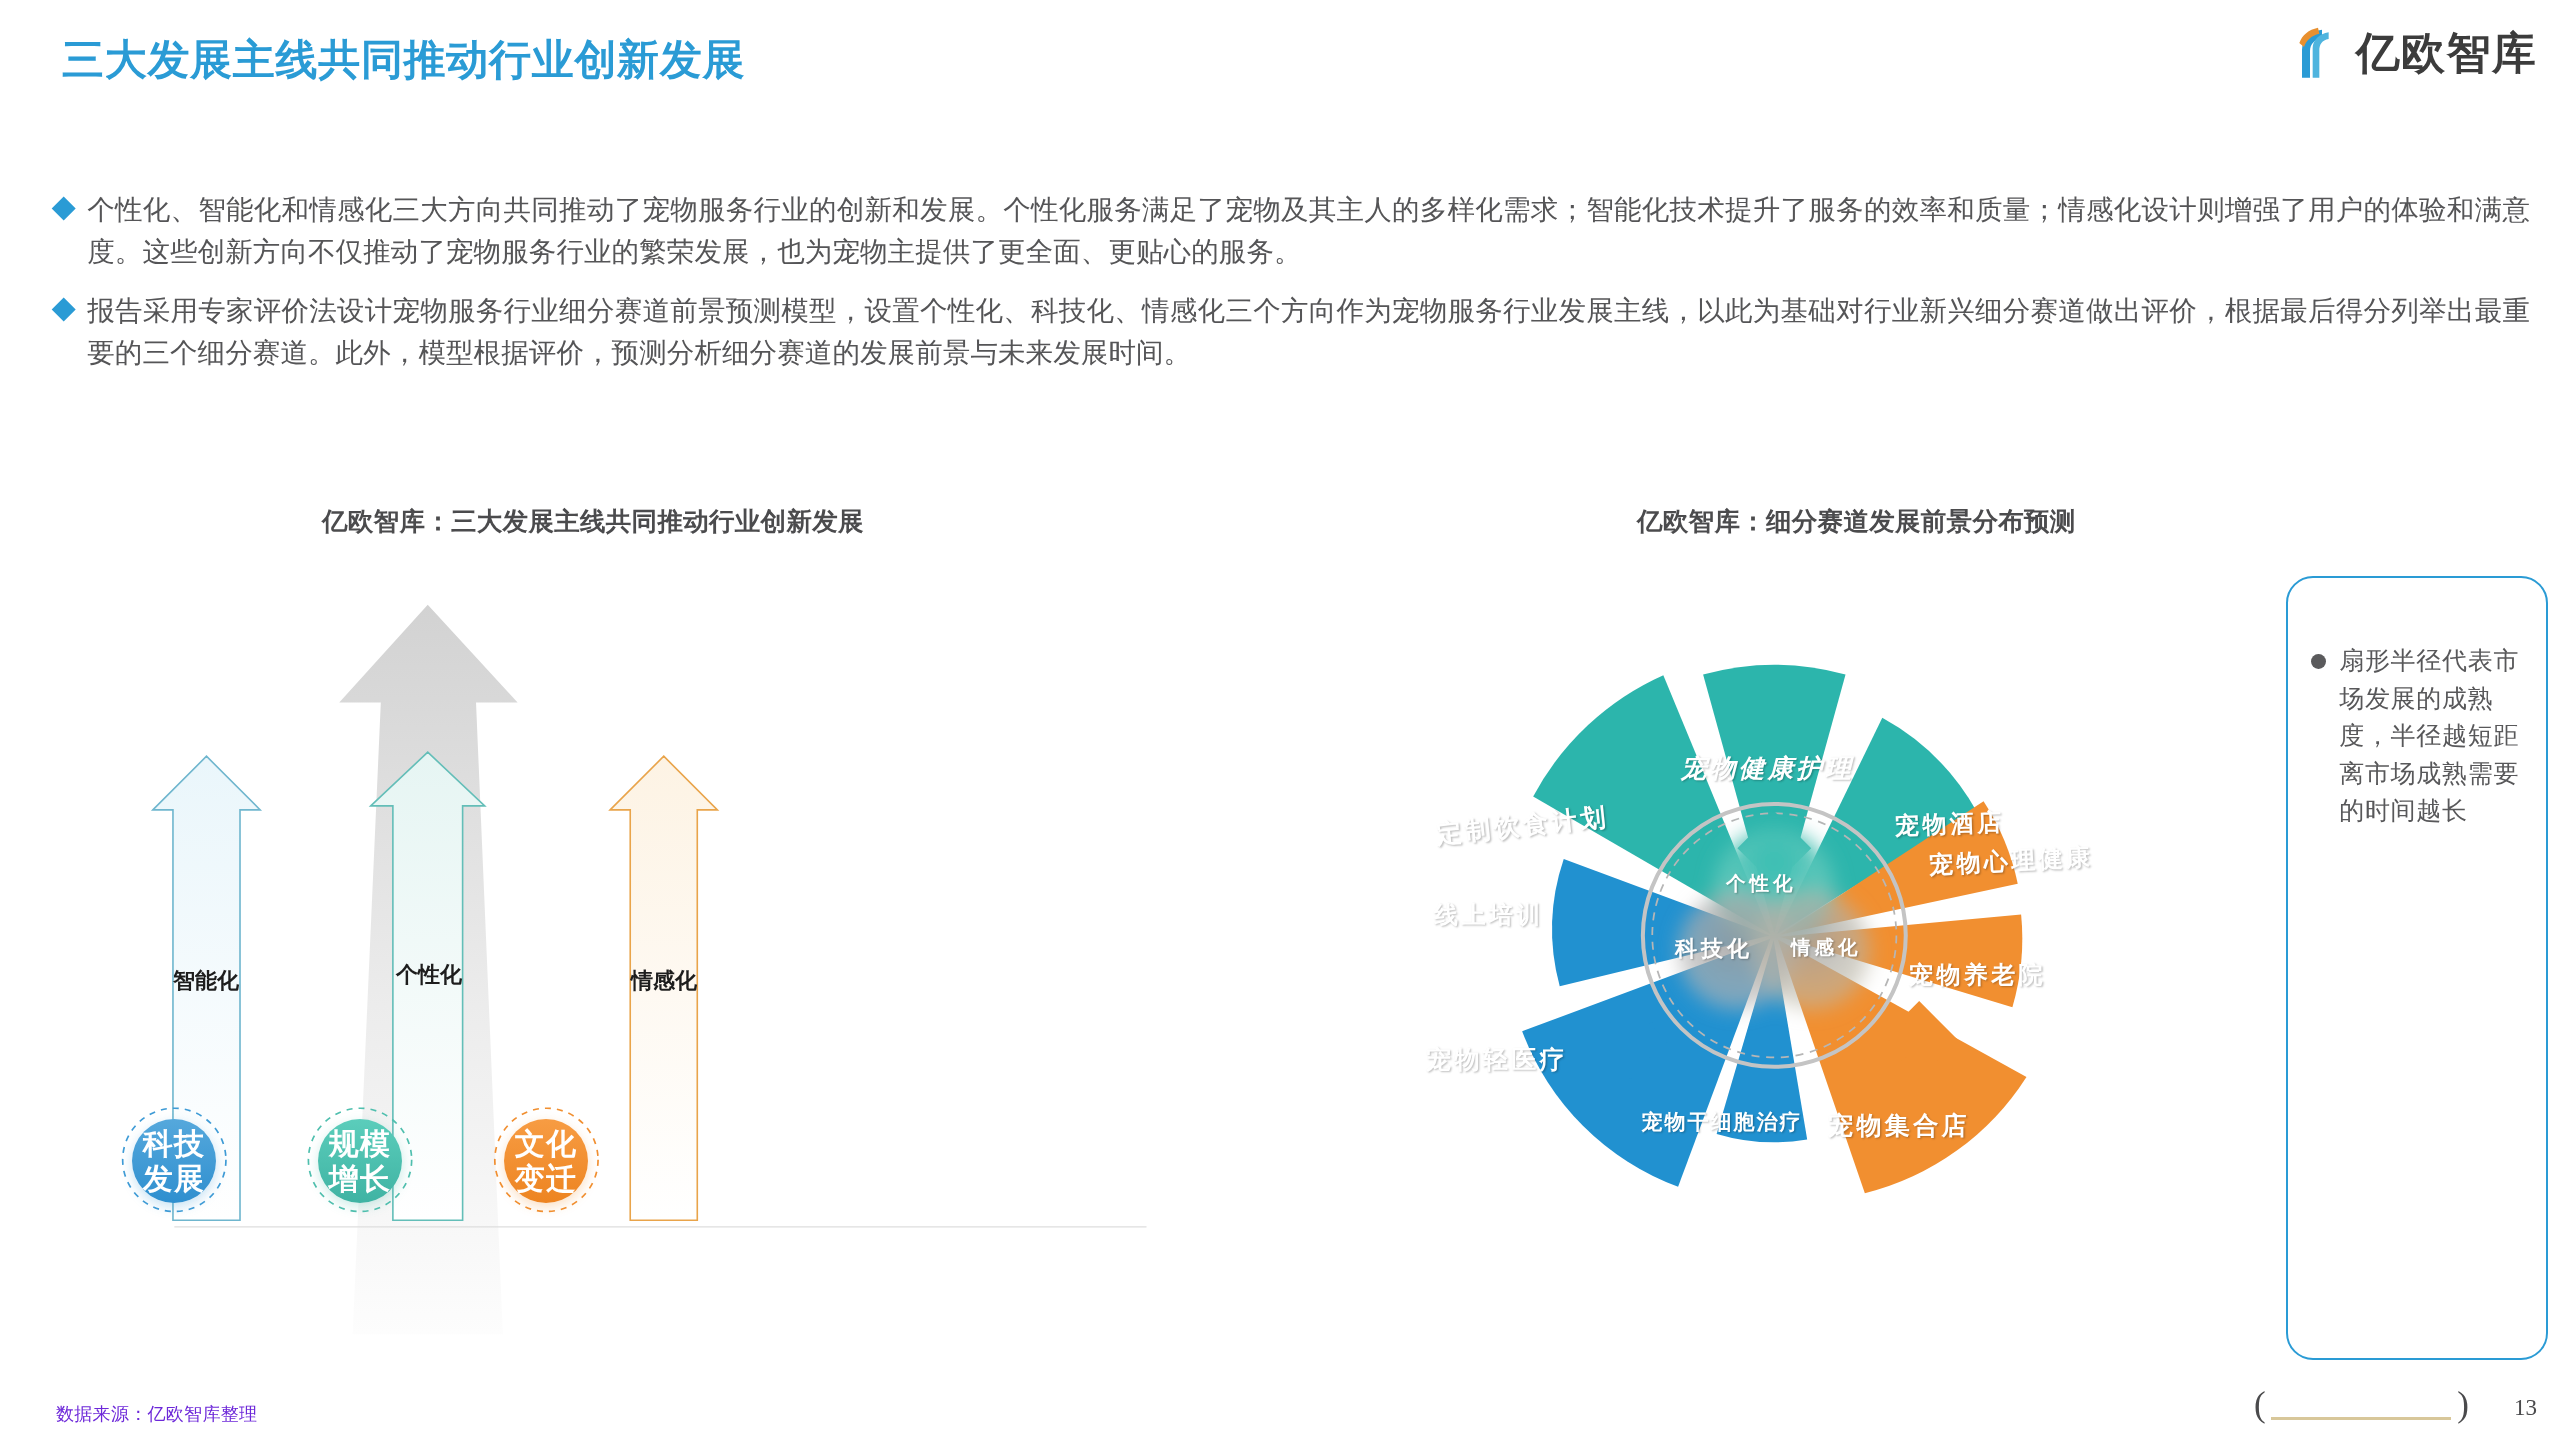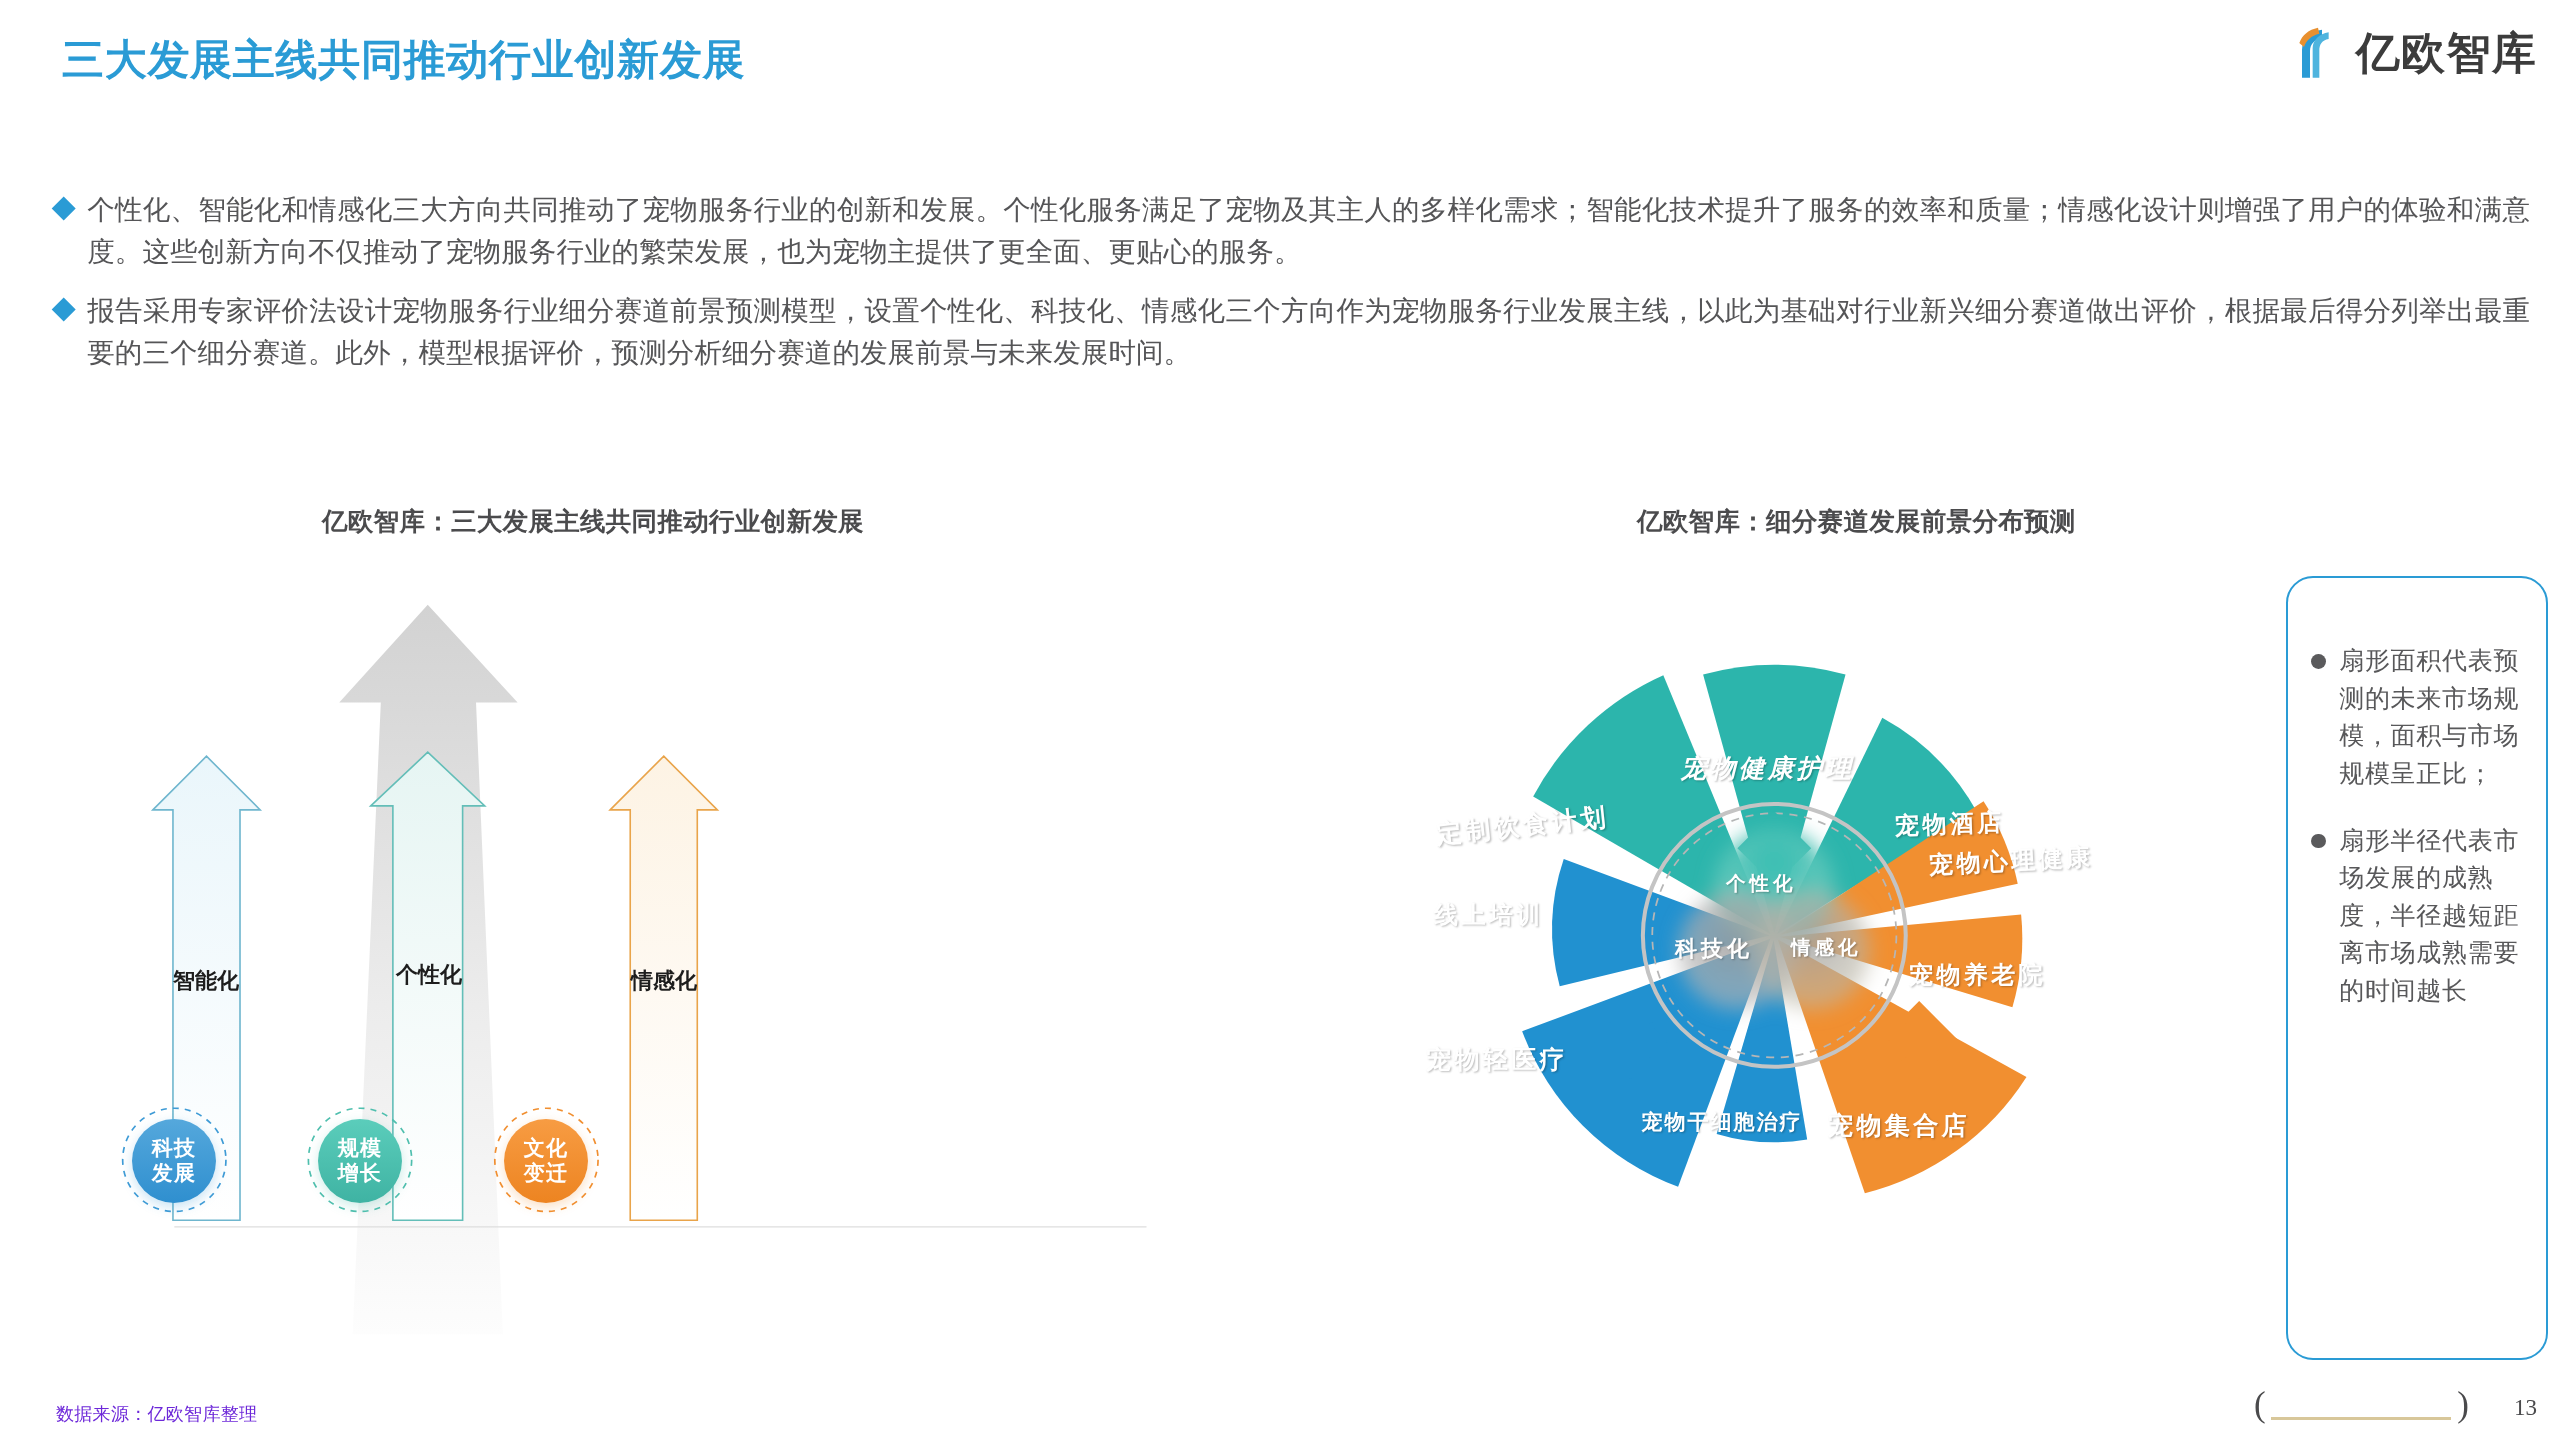--- a/index.html
+++ b/index.html
@@ -47,21 +47,21 @@
   .left-chart { position: absolute; left: 40px; top: 543px; width: 1214px; height: 818px; }
   .big-arrow { position: absolute; left: 0; top: 0; width: 100%; height: 100%; }
   .small-arrow-label {
     position: absolute; font-size: 22px; font-weight: bold; color: #1d1d1d;
     white-space: nowrap; text-align:center;
   }
   .circle-node {
     position: absolute; border-radius: 50%;
     display: flex; align-items: center; justify-content: center;
     text-align: center; color: #fff; font-weight: bold;
-    font-size: 21px; line-height: 1.18; letter-spacing: 1.3px;
+    font-size: 30px; line-height: 1.18; letter-spacing: 1.3px;
   }
 
   
   .right-chart { position: absolute; left: 1382px; top: 543px; width: 845px; height: 825px; }
   .petal-label {
     position: absolute; color: #ffffff; font-weight: bold;
     white-space: nowrap; letter-spacing: 3.4px;
     text-shadow: 1.3px 1.3px 2px rgba(0,0,0,0.25);
     transform-origin: center center;
   }
@@ -270,24 +270,20 @@
     <div class="petal-label" style="left:547px; top:302px; font-size:24px; transform:rotate(-3deg);">宠物心理健康</div>
 
     <div class="petal-label" style="left:344px; top:327px; font-size:19.5px; letter-spacing:4px;">个性化</div>
     <div class="petal-label" style="left:293px; top:391px; font-size:22px; letter-spacing:4px;">科技化</div>
     <div class="petal-label" style="left:409px; top:391px; font-size:19.5px; letter-spacing:4px;">情感化</div>
   </div>
 
   <div class="legend-box">
     <div class="legend-item">
       <div class="legend-dot"></div>
-      <div class="legend-text">扇形面积代表预测的未来市场规模，面积与市场规模呈正比；</div>
-    </div>
-    <div class="legend-item">
-      <div class="legend-dot"></div>
       <div class="legend-text">扇形半径代表市场发展的成熟度，半径越短距离市场成熟需要的时间越长</div>
     </div>
   </div>
 
   <div class="source-note">数据来源：亿欧智库整理</div>
   <div class="footer-deco">
     <span class="paren" style="left:0;">(</span>
     <span class="bar"></span>
     <span class="paren" style="right:0;">)</span>
   </div>

